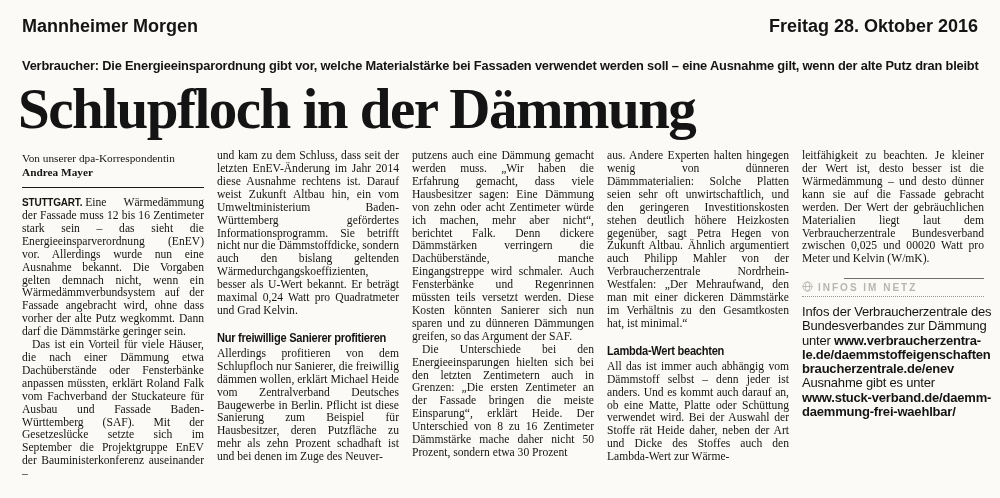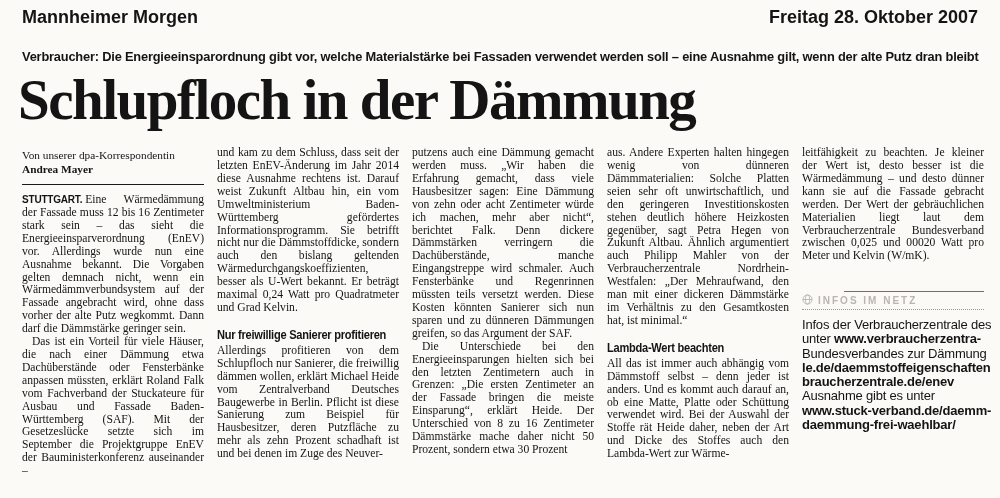--- a/index.html
+++ b/index.html
@@ -4,33 +4,33 @@
 <style>
   html,body { margin:0; padding:0; background:#d8d8d8; }
   .page {
     position:relative; width:1000px; height:498px; margin:0 auto;
     background:#fbfaf7; color:#141414; overflow:hidden;
     font-family:"Liberation Serif", serif;
   }
   
   .topbar {
     display:flex; justify-content:space-between; align-items:center;
-    padding:7px 22px 0 22px;
+    padding:16px 22px 0 22px;
     font-family:"Liberation Sans", sans-serif; font-weight:bold; font-size:18px;
   }
   
   .kicker {
     margin:21px 22px 0 22px;
     font-family:"Liberation Sans", sans-serif; font-weight:bold; font-size:13.5px;
     letter-spacing:-0.2px; white-space:nowrap;
     transform:scaleX(0.95); transform-origin:0 50%;
   }
   
   .headline {
-    margin:7px 22px 6px 18px;
+    margin:7px 22px 0 18px;
     font-family:"Liberation Serif", serif; font-weight:bold;
     font-size:57px; line-height:1.02; letter-spacing:-1.5px; white-space:nowrap;
   }
   
   .cols {
     display:flex; gap:13px; padding:12px 22px 0 22px; height:350px; overflow:hidden;
   }
   .col { width:182px; flex:0 0 182px; }
   .body {
     margin:0; font-size:11.6px; line-height:12.9px; text-align:justify;
@@ -43,39 +43,39 @@
   }
   .byline { font-size:11.3px; line-height:13.5px; margin-top:2px; }
   .byline-name { font-weight:bold; }
   .byline-rule { border:none; border-top:1.6px solid #1a1a1a; margin:8px 0 9px 0; width:100%; }
   .subhead {
     font-family:"Liberation Sans", sans-serif; font-weight:bold; font-size:12.6px;
     letter-spacing:-0.3px; margin:13px 0 3px 0; white-space:nowrap;
     transform:scaleX(0.88); transform-origin:0 50%;
   }
   
-  .infobox { margin-top:28px; font-family:"Liberation Sans", sans-serif; }
+  .infobox { margin-top:12px; font-family:"Liberation Sans", sans-serif; }
   .ib-toprule { border:none; border-top:1.5px solid #6f6f6f; margin:0 0 1px 42px; }
   .ib-title {
     display:flex; align-items:center; gap:5px;
     color:#b9b6b0; font-weight:bold; font-size:10px; letter-spacing:2px;
     padding:1px 0 2px 0;
   }
   .ib-dotted { border:none; border-top:1.5px dotted #9a9892; margin:0 0 8px 0; }
   .ib-line { font-size:13px; line-height:14.2px; letter-spacing:-0.2px; white-space:nowrap; }
   .ib-line .b { font-weight:bold; }
 </style>
 </head>
 <body>
 
 <div class="page">
 
   <div class="topbar">
     <div>Mannheimer Morgen</div>
-    <div>Freitag 28. Oktober 2007</div>
+    <div>Freitag 28. Oktober 2016</div>
   </div>
 
   <div class="kicker">Verbraucher: Die Energieeinsparordnung gibt vor, welche Materialstärke bei Fassaden verwendet werden soll – eine Ausnahme gilt, wenn der alte Putz dran bleibt</div>
 
   <h1 class="headline">Schlupfloch in der Dämmung</h1>
 
   <div class="cols">
 
     <div class="col">
       <div class="byline">
@@ -115,22 +115,22 @@
               <circle cx="6" cy="6" r="5"></circle>
               <ellipse cx="6" cy="6" rx="2.3" ry="5"></ellipse>
               <line x1="1" y1="6" x2="11" y2="6"></line>
             </svg>
           </span>
           <span>INFOS IM NETZ</span>
         </div>
         <hr class="ib-dotted">
         <div>
             <div class="ib-line"><span>Infos der Verbraucherzentrale des</span></div>
+            <div class="ib-line"><span>Bundesverbandes zur Dämmung</span></div>
             <div class="ib-line"><span>unter </span><span class="b">www.verbraucherzentra-</span></div>
-            <div class="ib-line"><span>Bundesverbandes zur Dämmung</span></div>
             <div class="ib-line"><span class="b">le.de/daemmstoffeigenschaften</span></div>
             <div class="ib-line"><span class="b">braucherzentrale.de/enev</span></div>
             <div class="ib-line"><span>Ausnahme gibt es unter</span></div>
             <div class="ib-line"><span class="b">www.stuck-verband.de/daemm-</span></div>
             <div class="ib-line"><span class="b">daemmung-frei-waehlbar/</span></div>
           </div>
       </div>
     </div>
 
   </div>

